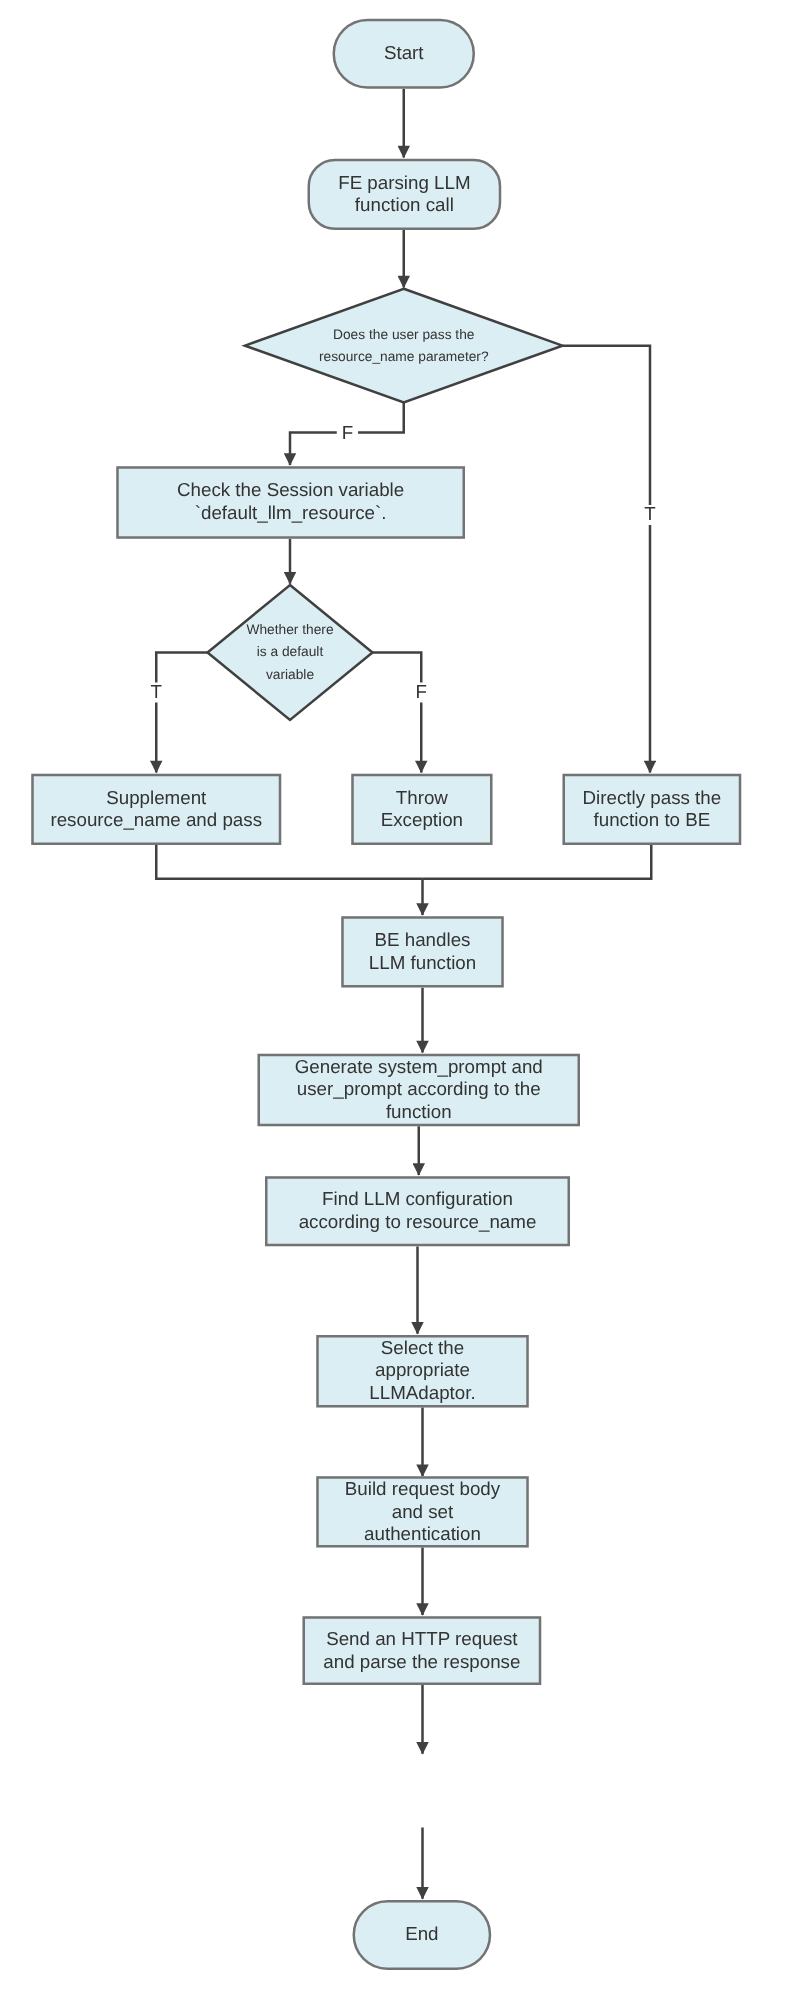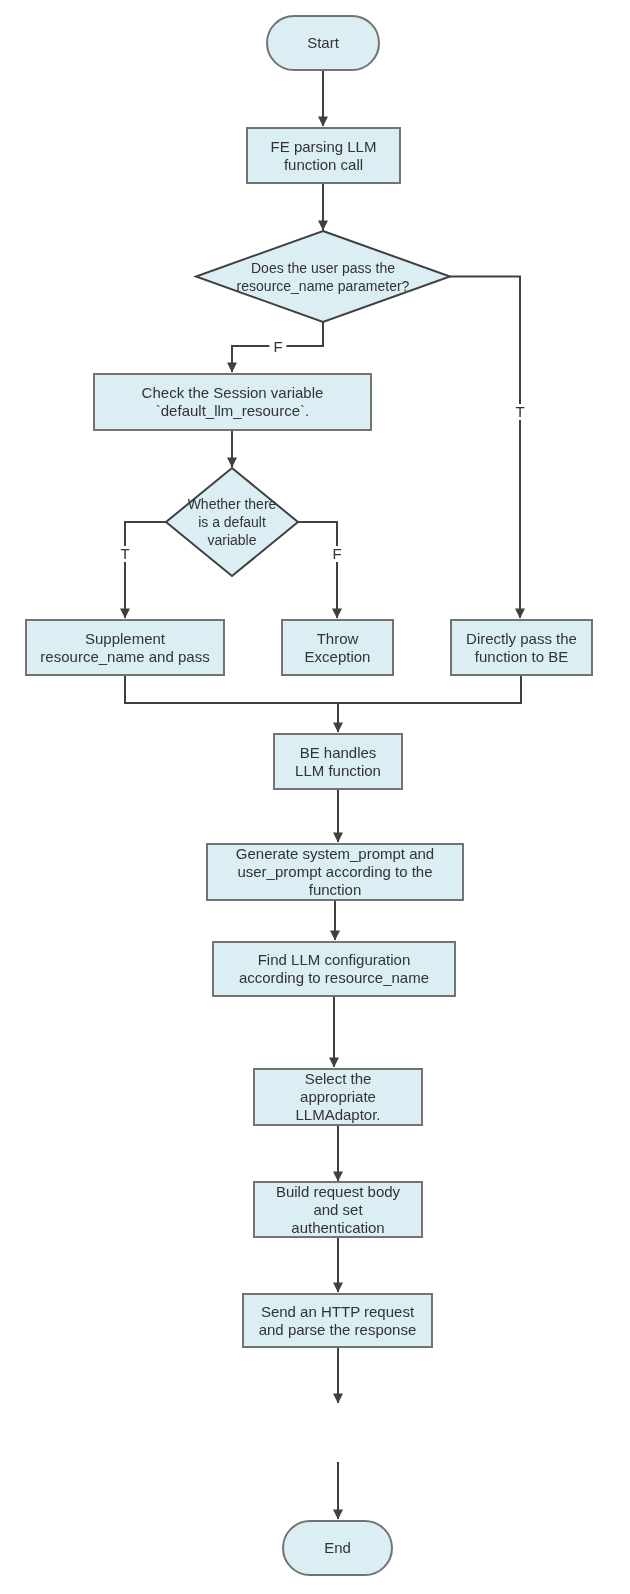--- a/index.html
+++ b/index.html
@@ -31,21 +31,21 @@
     white-space: pre-line;
   }
   .stadium { border-radius: 28px; }
   .diamond-label {
     position: absolute;
     box-sizing: border-box;
     display: flex;
     align-items: center;
     justify-content: center;
     text-align: center;
-    font-size: 14px;
+    font-size: 11px;
     line-height: 18px;
     white-space: pre-line;
     background: transparent;
     border: none;
   }
   .edge-label {
     position: absolute;
     transform: translate(-50%, -50%);
     background: #ffffff;
     padding: 0 4px;
@@ -83,21 +83,21 @@
     <path d="M335,900 V940" fill="none" stroke="#404040" stroke-width="2" marker-end="url(#arrow)"></path>
     <path d="M334,997 V1067" fill="none" stroke="#404040" stroke-width="2" marker-end="url(#arrow)"></path>
     <path d="M338,1125 V1181" fill="none" stroke="#404040" stroke-width="2" marker-end="url(#arrow)"></path>
     <path d="M338,1237 V1292" fill="none" stroke="#404040" stroke-width="2" marker-end="url(#arrow)"></path>
     <path d="M338,1348 V1403" fill="none" stroke="#404040" stroke-width="2" marker-end="url(#arrow)"></path>
     <path d="M338,1462 V1519" fill="none" stroke="#404040" stroke-width="2" marker-end="url(#arrow)"></path>
   </svg>
 
   <div class="node stadium" style="left:266px; top:15px; width:114px; height:56px;">Start</div>
 
-  <div class="node" style="left:246px; top:127px; width:155px; height:57px;">FE parsing LLM
+  <div class="node" style="left:246px; top:127px; width:155px; height:57px;border-radius:22px;">FE parsing LLM
 function call</div>
 
   <div class="diamond-label" style="left:196px; top:231px; width:254px; height:91px;">Does the user pass the
 resource_name parameter?</div>
 
   <div class="node" style="left:93px; top:373px; width:279px; height:58px;">Check the Session variable
 `default_llm_resource`.</div>
 
   <div class="diamond-label" style="left:166px; top:468px; width:132px; height:108px;">Whether there
 is a default

